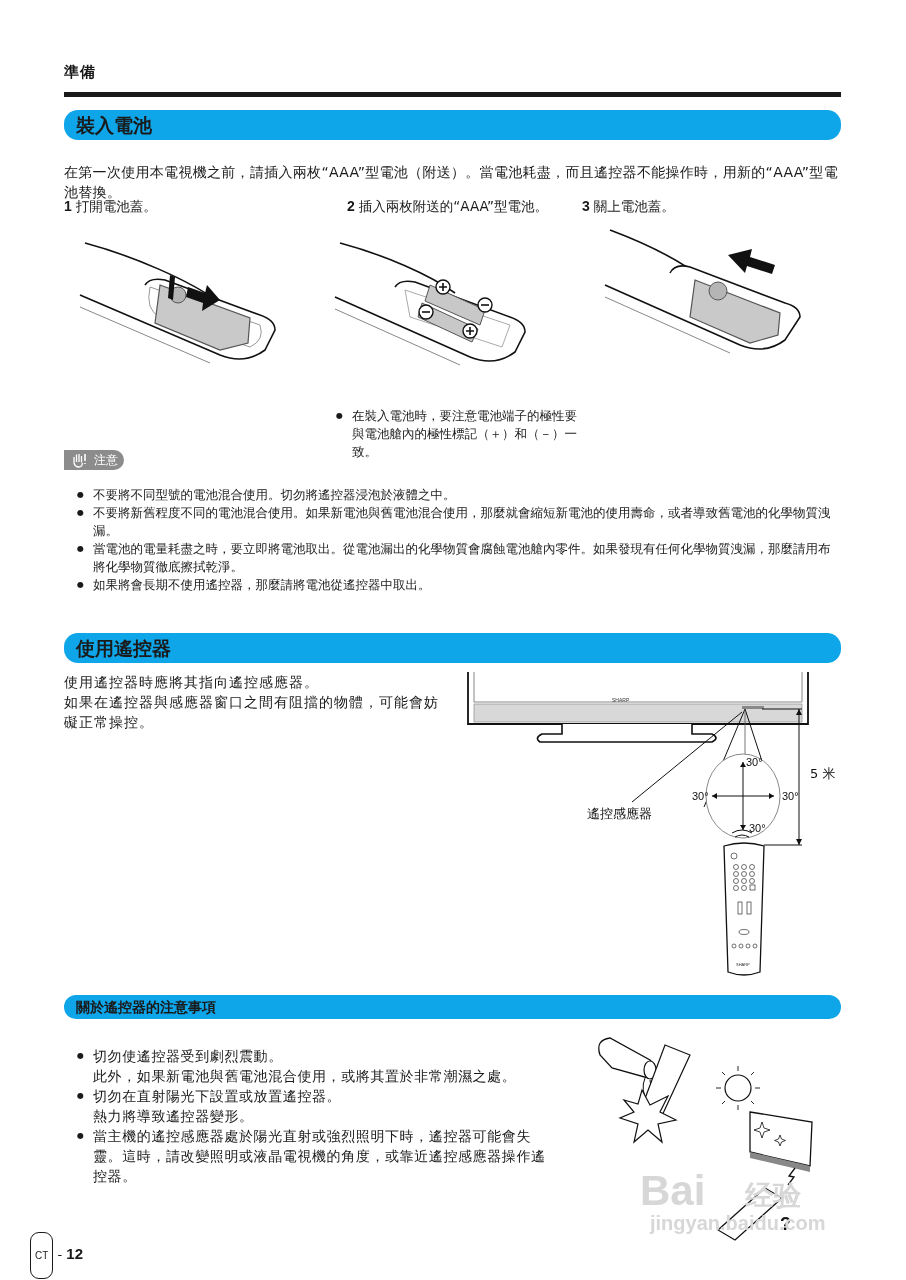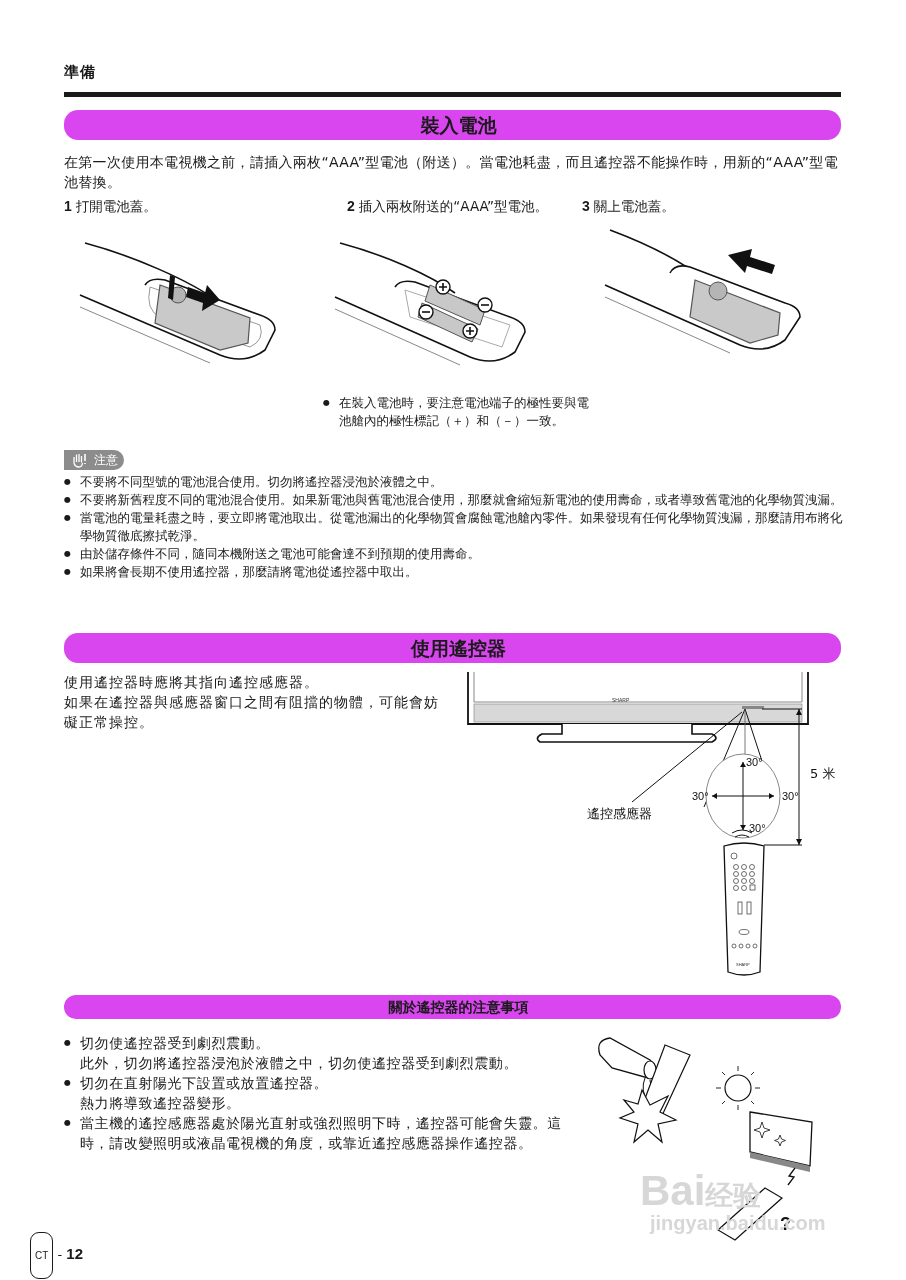--- a/index.html
+++ b/index.html
@@ -1,30 +1,30 @@
 <!DOCTYPE html>
 <html><head>
 <meta charset="utf-8">
 <style>
   html, body { margin: 0; padding: 0; background: #ffffff; }
   body { width: 906px; height: 1280px; position: relative; overflow: hidden;
          font-family: "DejaVu Sans", "Liberation Sans", sans-serif; color: #1a1a1a; }
   .abs { position: absolute; }
   .chapter { left: 64px; top: 63px; font-size: 15px; font-weight: bold; letter-spacing: 1px; }
   .rule { left: 64px; top: 92px; width: 777px; height: 5px; background: #1a1a1a; }
-  .sec-bar { left: 64px; width: 777px; background: #d946ef; border-radius: 14px;
-             font-weight: bold; color: #1a1a1a; box-sizing: border-box; padding-left: 12px; text-align: center; }
+  .sec-bar { left: 64px; width: 777px; background: #0ea5e9; border-radius: 14px;
+             font-weight: bold; color: #1a1a1a; box-sizing: border-box; padding-left: 12px; }
   .sec1 { top: 110px; height: 30px; font-size: 19px; line-height: 30px; }
   .sec2 { top: 633px; height: 30px; font-size: 19px; line-height: 30px; }
   .sec3 { top: 995px; height: 24px; font-size: 14px; line-height: 24px; }
   .para { font-size: 14px; line-height: 20px; letter-spacing: 0.3px; }
   .small { font-size: 12.5px; line-height: 18px; }
   .step { font-size: 13.5px; line-height: 20px; text-align: right; }
   .step b { font-family: "Liberation Sans", sans-serif; font-size: 14px; margin-right: 4px; }
-  ul.bul { margin: 0; padding: 0; list-style: none; }
+  ul.bul { margin: 13px; padding: 0; list-style: none; }
   ul.bul li { position: relative; padding-left: 16px; }
   ul.bul li::before { content: "●"; position: absolute; left: 0; top: 0; font-size: 8px; }
   .notice-badge { left: 64px; top: 450px; width: 60px; height: 20px; background: #8c8c8c;
                   border-radius: 0 10px 10px 0; color: #fff; font-size: 12px; line-height: 20px;
                   box-sizing: border-box; padding-left: 30px; }
   .notice-icon { position: absolute; left: 6px; top: 1px; width: 18px; height: 18px; }
   .fig { position: absolute; }
   .lbl { font-size: 11px; font-family: "Liberation Sans", sans-serif; }
   .footer { left: 30px; top: 1232px; font-size: 13px; }
   .footer .ct { display: inline-block; border: 1.3px solid #1a1a1a; border-radius: 9px;
@@ -32,21 +32,21 @@
   .footer .pg { font-weight: bold; font-size: 15px; font-family: Liberation Sans, sans-serif; }
   .wm { color: #d7d7d7; font-family: "Liberation Sans", sans-serif; font-weight: bold; }
 </style>
 </head>
 <body>
 
 <div class="abs chapter">準備</div>
 <div class="abs rule"></div>
 
 <div class="abs sec-bar sec1">裝入電池</div>
-<div class="abs para" style="left:64px;top:152px;width:780px;">在第一次使用本電視機之前，請插入兩枚“AAA”型電池（附送）。當電池耗盡，而且遙控器不能操作時，用新的“AAA”型電池替換。</div>
+<div class="abs para" style="left:64px;top:162px;width:780px;">在第一次使用本電視機之前，請插入兩枚“AAA”型電池（附送）。當電池耗盡，而且遙控器不能操作時，用新的“AAA”型電池替換。</div>
 
 <div class="abs step" style="left:64px;top:196px;">
   <b>1</b><span>打開電池蓋。</span>
 </div>
 <div class="abs step" style="left:323px;top:196px;margin-left:24px;">
   <b>2</b><span>插入兩枚附送的“AAA”型電池。</span>
 </div>
 <div class="abs step" style="left:582px;top:196px;">
   <b>3</b><span>關上電池蓋。</span>
 </div>
@@ -107,21 +107,20 @@
     <path d="M4 12 V6 M6.5 11 V3.5 M9 11 V3 M11.5 11.5 V5 M4 12 Q5 16 9 16 Q12 16 12.5 12" fill="none" stroke="#fff" stroke-width="1.3"></path>
     <path d="M15 3 V10 M15 12 V13" stroke="#fff" stroke-width="1.6"></path>
   </svg>
   <span>注意</span>
 </div>
 <div class="abs small" style="left:64px;top:473px;width:785px;">
   <ul class="bul">
     <li>不要將不同型號的電池混合使用。切勿將遙控器浸泡於液體之中。</li>
     <li>不要將新舊程度不同的電池混合使用。如果新電池與舊電池混合使用，那麼就會縮短新電池的使用壽命，或者導致舊電池的化學物質洩漏。</li>
     <li>當電池的電量耗盡之時，要立即將電池取出。從電池漏出的化學物質會腐蝕電池艙內零件。如果發現有任何化學物質洩漏，那麼請用布將化學物質徹底擦拭乾淨。</li>
-    <li>由於儲存條件不同，隨同本機附送之電池可能會達不到預期的使用壽命。</li>
     <li>如果將會長期不使用遙控器，那麼請將電池從遙控器中取出。</li>
   </ul>
 </div>
 
 <div class="abs sec-bar sec2">使用遙控器</div>
 <div class="abs para" style="left:64px;top:672px;width:380px;letter-spacing:1px;">
   <div>使用遙控器時應將其指向遙控感應器。</div>
   <div>如果在遙控器與感應器窗口之間有阻擋的物體，可能會妨礙正常操控。</div>
 </div>
 
@@ -179,21 +178,21 @@
     </g>
     <text x="274" y="294" font-size="4" fill="#333" font-family="Liberation Sans, sans-serif">SHARP</text>
   </g>
 </svg>
 
 <div class="abs sec-bar sec3">關於遙控器的注意事項</div>
 <div class="abs para" style="left:64px;top:1033px;width:500px;letter-spacing:0.6px;">
   <ul class="bul">
     <li>
       <div>切勿使遙控器受到劇烈震動。</div>
-      <div>此外，切勿將遙控器浸泡於液體之中，切勿使遙控器受到劇烈震動。</div>
+      <div>此外，如果新電池與舊電池混合使用，或將其置於非常潮濕之處。</div>
     </li>
     <li>
       <div>切勿在直射陽光下設置或放置遙控器。</div>
       <div>熱力將導致遙控器變形。</div>
     </li>
     <li>
       <div>當主機的遙控感應器處於陽光直射或強烈照明下時，遙控器可能會失靈。這時，請改變照明或液晶電視機的角度，或靠近遙控感應器操作遙控器。</div>
     </li>
   </ul>
 </div>
@@ -222,21 +221,21 @@
     <path d="M205 138 l-6 8 l5 1 l-6 8" fill="none" stroke="#111" stroke-width="1.3"></path>
   </g>
 
   <g>
     <path d="M175 158 L192 168 L145 210 L128 200 Z" fill="#fff" stroke="#111" stroke-width="1.2"></path>
     <text x="190" y="200" font-size="18" font-weight="bold" fill="#111" font-family="Liberation Sans, sans-serif">?</text>
   </g>
 </svg>
 
 <div class="abs wm" style="left:640px;top:1170px;font-size:42px;line-height:42px;">
-  <span>Bai</span><span style="font-size:28px;">经验</span>
+  <span>Bai</span><span style="font-size:28px;margin-left:40px;">经验</span>
 </div>
 <div class="abs wm" style="left:650px;top:1212px;font-size:20px;">jingyan.baidu.com</div>
 
 <div class="abs footer">
   <span class="ct">CT</span>
   <span>-</span>
   <span class="pg">12</span>
 </div>
 
 </body></html>

